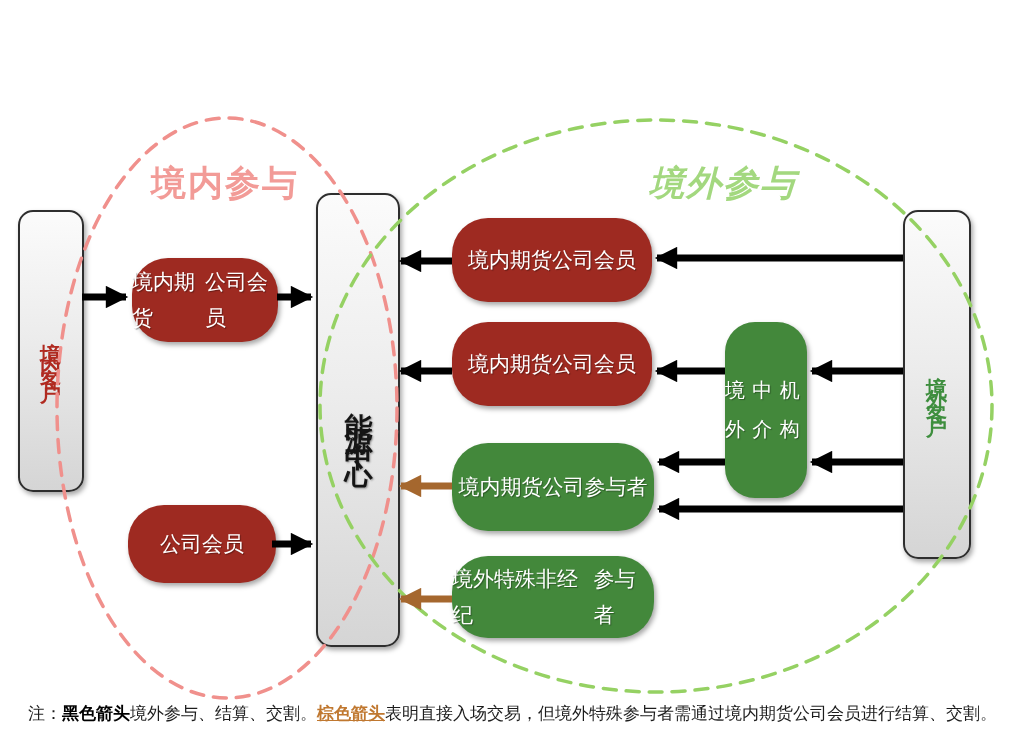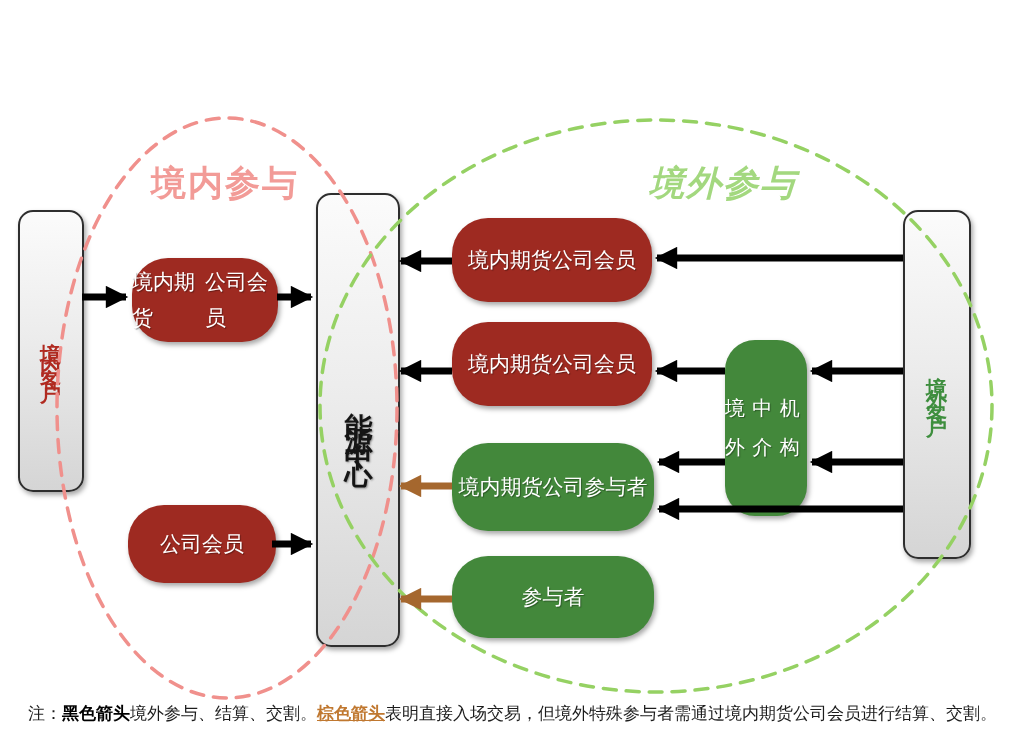--- a/index.html
+++ b/index.html
@@ -96,24 +96,25 @@
     <span>境内期货公司</span>
     <span>会员</span>
   </div>
 
   <div class="pill green" style="left:452px;top:443px;width:202px;height:88px;">
     <span>境内期货公司</span>
     <span>参与者</span>
   </div>
 
   <div class="pill green" style="left:452px;top:556px;width:202px;height:82px;">
+    <span>境外特殊非经纪</span>
     <span>参与者</span>
   </div>
 
-  <div class="pill green interm" style="left:725px;top:322px;width:82px;height:176px;margin-top:18px;">
+  <div class="pill green interm" style="left:725px;top:322px;width:82px;height:176px;">
     <span>境外</span>
     <span>中介</span>
     <span>机构</span>
   </div>
 
   <svg class="overlay" viewBox="0 0 1018 754">
     <defs>
       <marker id="mb" viewBox="0 0 10 10" refX="9" refY="5" markerWidth="3.5" markerHeight="3.2" orient="auto">
         <path class="head-black" d="M0,0 L10,5 L0,10 z"></path>
       </marker>

